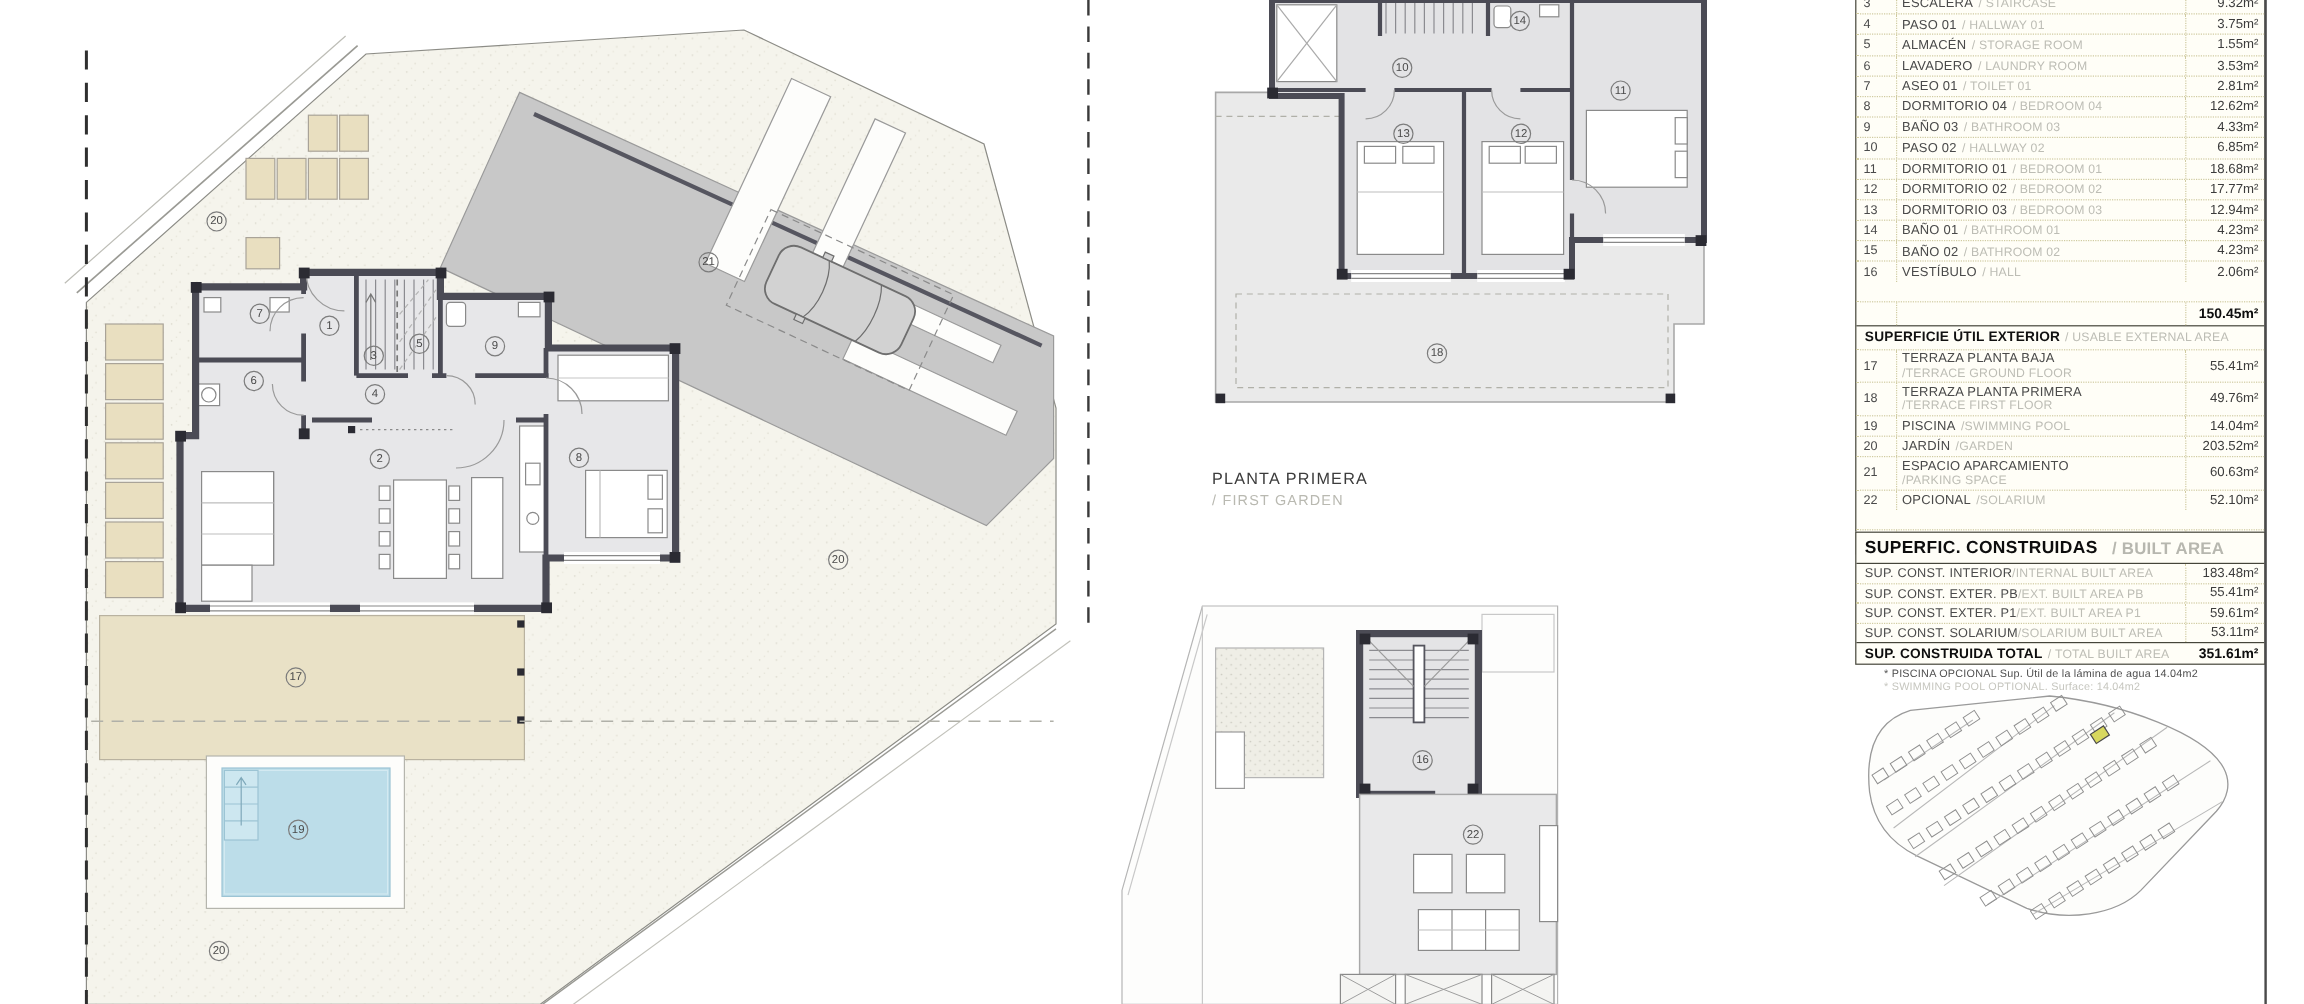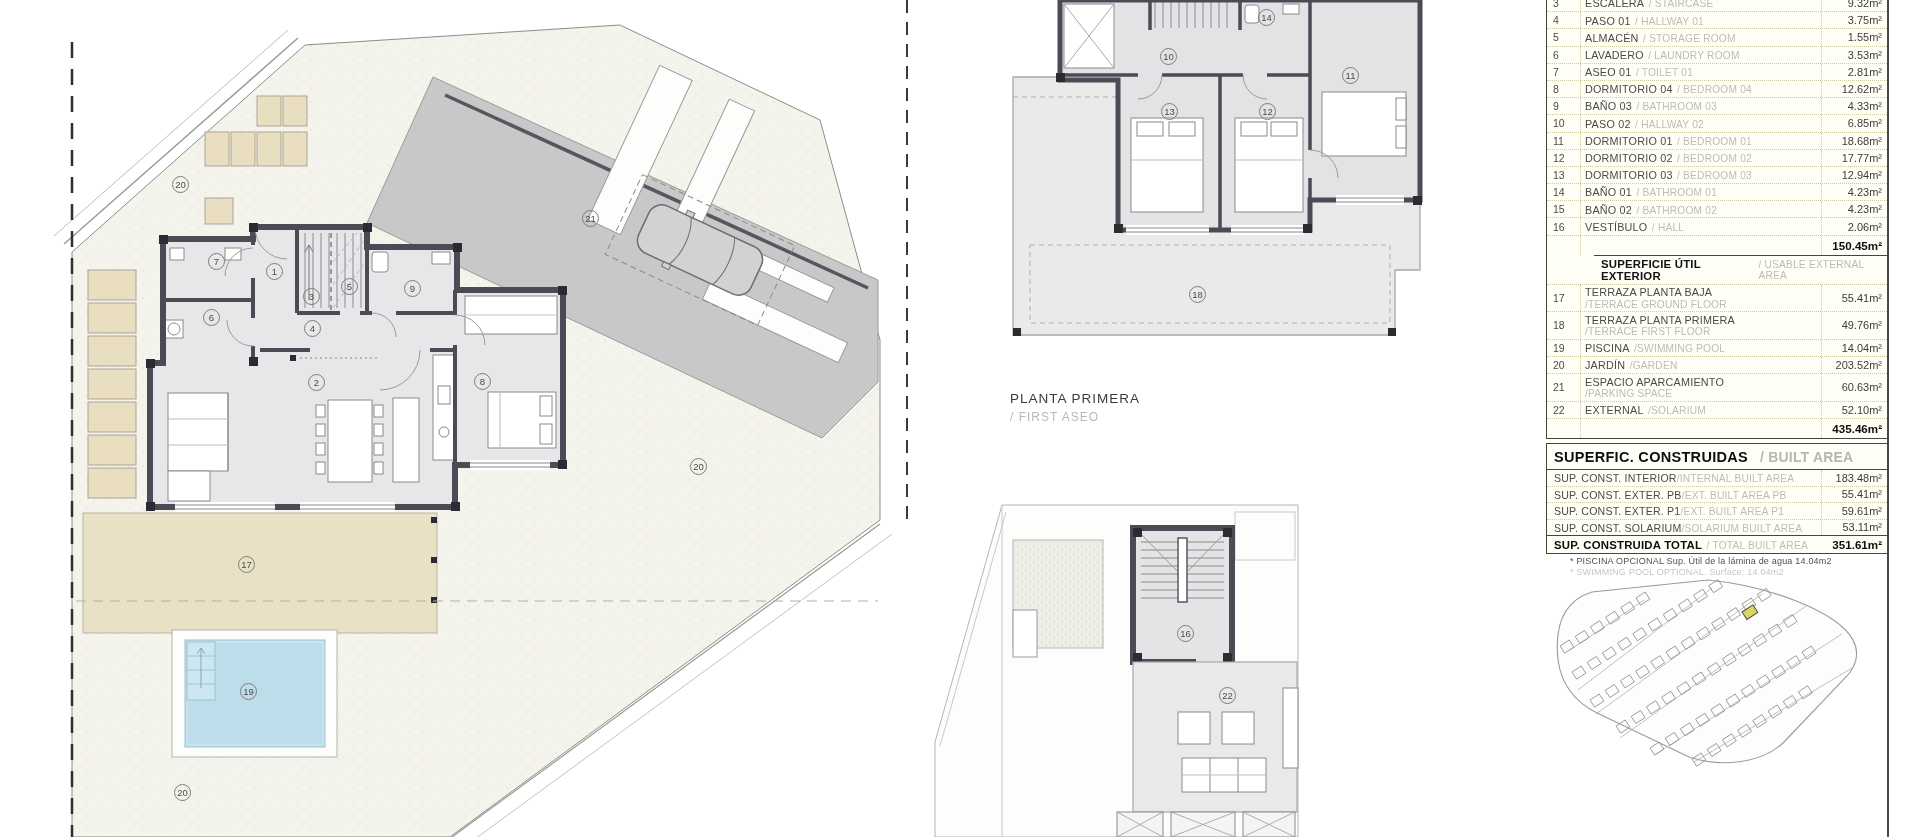--- a/index.html
+++ b/index.html
@@ -27,24 +27,24 @@
   .trow:first-child{border-top:none;}
   .trow.r2{min-height:26.5px;}
   .tnum{padding-left:6px;font-size:10.5px;color:#4a4a4a;align-self:stretch;
         display:flex;align-items:center;border-right:1px dotted #cfcaa0;}
   .tname{padding-left:4px;line-height:11.5px;}
   .tes{font-size:10.8px;color:#4a4a4a;letter-spacing:.2px;}
   .ten{font-size:10.2px;color:#bdbdb5;letter-spacing:.2px;}
   .r2 .ten{display:block;}
   .tval{font-size:11px;color:#3c3c3c;text-align:right;padding-right:5px;align-self:stretch;
         display:flex;align-items:center;justify-content:flex-end;border-left:1px dotted #cfcaa0;}
-  .sub{min-height:19px;}
+  .sub{min-height:19px;margin-top:16px;}
   .sub .tval{font-weight:bold;color:#0d0d0d;font-size:11.6px;}
   .sechead{border-top:1.4px solid #45453a;padding:2px 0 2px 7px;min-height:15px;
-           display:flex;align-items:center;gap:4px;margin-left:47px;}
+           display:flex;align-items:center;gap:4px;}
   .sechead .tes{font-weight:bold;color:#111;font-size:11.4px;}
   .totrow{border-top:1.6px solid #45453a;display:grid;grid-template-columns:1fr 66px;
           min-height:21px;align-items:center;}
   .totrow .tname{padding-left:7px;}
   .totrow .tes{font-weight:bold;color:#0d0d0d;font-size:11.6px;}
   .totrow .tval{font-weight:bold;color:#0d0d0d;font-size:11.8px;border-left:none;}
 
   .t2title{display:flex;align-items:center;gap:12px;min-height:25px;padding-left:7px;
            border-bottom:1.2px solid #45453a;}
   .t2title .tes{font-weight:bold;font-size:14.5px;color:#0d0d0d;letter-spacing:.3px;}
@@ -502,21 +502,21 @@
 <div class="rlabel" style="left:1259px;top:103px">12</div>
 <div class="rlabel" style="left:1161px;top:103px">13</div>
 <div class="rlabel" style="left:1258px;top:9px">14</div>
 <div class="rlabel" style="left:1189px;top:286px">18</div>
 
 <div class="rlabel" style="left:1177px;top:625px">16</div>
 <div class="rlabel" style="left:1219px;top:687px">22</div>
 
 <div class="caption">
   <div class="es">PLANTA PRIMERA</div>
-  <div class="en">/ FIRST ASEO</div>
+  <div class="en">/ FIRST GARDEN</div>
 </div>
 
 <div class="twrap" id="usable-table">
   <div class="trow">
         <span class="tnum">3</span>
         <span class="tname"><span class="tes">ESCALERA</span> <span class="ten">/ STAIRCASE</span></span>
         <span class="tval">9.32m²</span>
       </div>
   <div class="trow">
         <span class="tnum">4</span>
@@ -612,21 +612,21 @@
         <span class="tname"><span class="tes">JARDÍN</span> <span class="ten">/GARDEN</span></span>
         <span class="tval">203.52m²</span>
       </div>
   <div class="trow r2">
         <span class="tnum">21</span>
         <span class="tname"><span class="tes">ESPACIO APARCAMIENTO</span><span class="ten">/PARKING SPACE</span></span>
         <span class="tval">60.63m²</span>
       </div>
   <div class="trow">
         <span class="tnum">22</span>
-        <span class="tname"><span class="tes">EXTERNAL</span> <span class="ten">/SOLARIUM</span></span>
+        <span class="tname"><span class="tes">OPCIONAL</span> <span class="ten">/SOLARIUM</span></span>
         <span class="tval">52.10m²</span>
       </div>
   <div class="trow sub">
         <span class="tnum"></span>
         <span class="tname"></span>
         <span class="tval">435.46m²</span>
       </div>
 </div>
 
 <div class="twrap" id="built-table">

